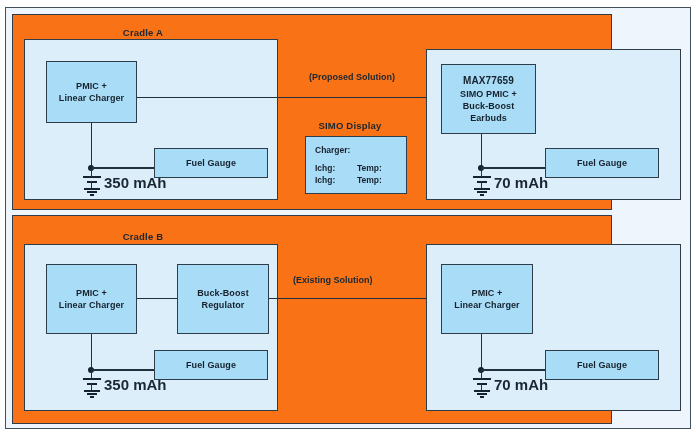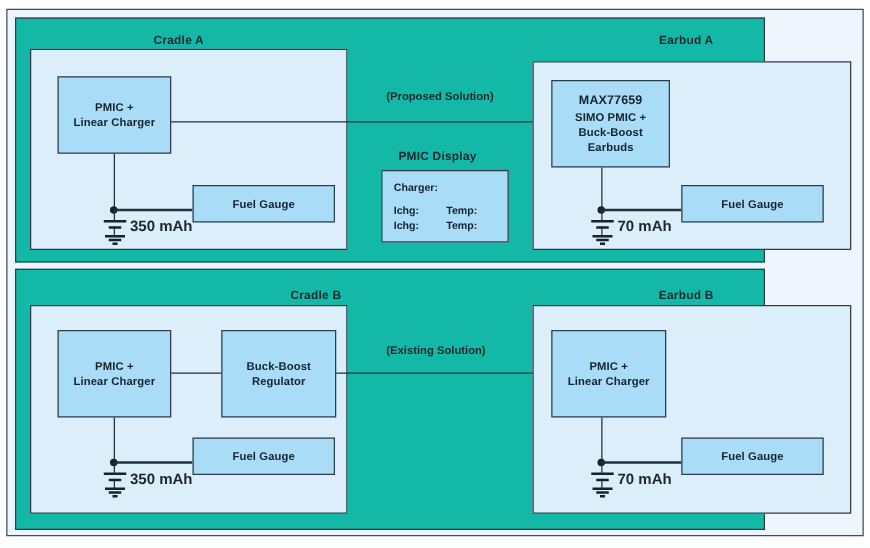--- a/index.html
+++ b/index.html
@@ -7,21 +7,21 @@
     position:relative;width:696px;height:438px;
     font-family:"Liberation Sans", sans-serif;
     background:#ffffff;overflow:hidden;
   }
   .frame{
     position:absolute;left:5px;top:7px;width:686px;height:422px;
     border:1.5px solid #414e5c;background:#eff5fd;box-sizing:border-box;
   }
   .panel{
     position:absolute;left:6px;width:600px;
-    border:1.5px solid #2f3d4b;background:#14b8a6;box-sizing:border-box;
+    border:1.5px solid #2f3d4b;background:#f97316;box-sizing:border-box;
   }
   #panel-a{top:6px;height:196px;}
   #panel-b{top:207px;height:209px;}
 
   
   .region{
     position:absolute;border:1.5px solid #2f3d4b;
     background:#ddeefb;box-sizing:border-box;
   }
   .region-label{
@@ -71,21 +71,21 @@
 
   
   .batt{position:absolute;}
   .batt .plate-long{position:absolute;left:0;width:18px;height:1.6px;background:#16222e;}
   .batt .plate-short{position:absolute;left:4px;width:10px;height:1.6px;background:#16222e;}
   .gnd{position:absolute;}
   .gnd .g1{position:absolute;left:0;width:16px;height:1.6px;background:#16222e;}
   .gnd .g2{position:absolute;left:3px;width:10px;height:1.6px;background:#16222e;}
   .gnd .g3{position:absolute;left:6px;width:4px;height:1.6px;background:#16222e;}
   .cap-label{
-    position:absolute;font-size:12px;font-weight:bold;color:#1a2732;white-space:nowrap;
+    position:absolute;font-size:15px;font-weight:bold;color:#1a2732;white-space:nowrap;
   }
 </style>
 </head>
 <body>
 
 <div id="root">
   <div class="frame">
 
     <div class="panel" id="panel-a">
 
@@ -116,37 +116,36 @@
       <div class="cap-label" style="left:91px;top:159px;">350 mAh</div>
 
       <div class="block" style="left:141px;top:133px;width:114px;height:30px;">
         <span class="l1">Fuel Gauge</span>
       </div>
 
       <div class="flow-label" style="left:296px;top:57px;">(Proposed Solution)</div>
       <div class="wire h" style="left:124px;top:82px;width:297px;"></div>
       <div class="arrowhead" style="left:419px;top:78.2px;"></div>
 
-      <div class="region-label" style="left:292px;top:105px;width:90px;">PMIC Display</div>
+      <div class="region-label" style="left:292px;top:105px;width:90px;">SIMO Display</div>
       <div class="oled" style="left:292px;top:121px;width:102px;height:58px;">
         <div class="row">
           <span>Charger:</span>
         </div>
         <div class="spacer"></div>
         <div class="row">
           <span class="c1">Ichg:</span>
           <span>Temp:</span>
         </div>
         <div class="row">
           <span class="c1">Ichg:</span>
           <span>Temp:</span>
         </div>
       </div>
 
-      <div class="region-label" style="left:408px;top:12px;width:256px;">Earbud A</div>
       <div class="region" style="left:413px;top:34px;width:255px;height:151px;"></div>
 
       <div class="block titled" style="left:428px;top:49px;width:95px;height:70px;">
         <span class="bigname">MAX77659</span>
         <span class="l1">SIMO PMIC +</span>
         <span class="l1">Buck-Boost</span>
         <span class="l1">Earbuds</span>
       </div>
 
       <div class="wire v" style="left:468px;top:119px;height:34px;"></div>
@@ -166,21 +165,21 @@
       </div>
       <div class="cap-label" style="left:481px;top:159px;">70 mAh</div>
 
       <div class="block" style="left:532px;top:133px;width:114px;height:30px;">
         <span class="l1">Fuel Gauge</span>
       </div>
     </div>
 
     <div class="panel" id="panel-b">
 
-      <div class="region-label" style="left:0px;top:15px;width:260px;text-align:right;">Cradle B</div>
+      <div class="region-label" style="left:0px;top:15px;width:260px;">Cradle B</div>
       <div class="region" style="left:11px;top:28px;width:254px;height:167px;"></div>
 
       <div class="block" style="left:33px;top:48px;width:91px;height:70px;">
         <span class="l1">PMIC +</span>
         <span class="l1">Linear Charger</span>
       </div>
 
       <div class="wire h" style="left:124px;top:82px;width:46px;"></div>
 
       <div class="block" style="left:164px;top:48px;width:92px;height:70px;">
@@ -202,25 +201,24 @@
         <div class="g1" style="top:0px;"></div>
         <div class="g2" style="top:3px;"></div>
         <div class="g3" style="top:6px;"></div>
       </div>
       <div class="cap-label" style="left:91px;top:160px;">350 mAh</div>
 
       <div class="block" style="left:141px;top:134px;width:114px;height:30px;">
         <span class="l1">Fuel Gauge</span>
       </div>
 
-      <div class="flow-label" style="left:296px;top:59px;">(Existing Solution)</div>
+      <div class="flow-label" style="left:280px;top:59px;">(Existing Solution)</div>
       <div class="wire h" style="left:256px;top:82px;width:165px;"></div>
       <div class="arrowhead" style="left:419px;top:78.2px;"></div>
 
-      <div class="region-label" style="left:408px;top:15px;width:256px;">Earbud B</div>
       <div class="region" style="left:413px;top:28px;width:255px;height:167px;"></div>
 
       <div class="block" style="left:428px;top:48px;width:92px;height:70px;">
         <span class="l1">PMIC +</span>
         <span class="l1">Linear Charger</span>
       </div>
 
       <div class="wire v" style="left:468px;top:118px;height:36px;"></div>
       <div class="dot" style="left:465.3px;top:151px;"></div>
       <div class="wire h" style="left:468px;top:153.3px;width:64px;"></div>

